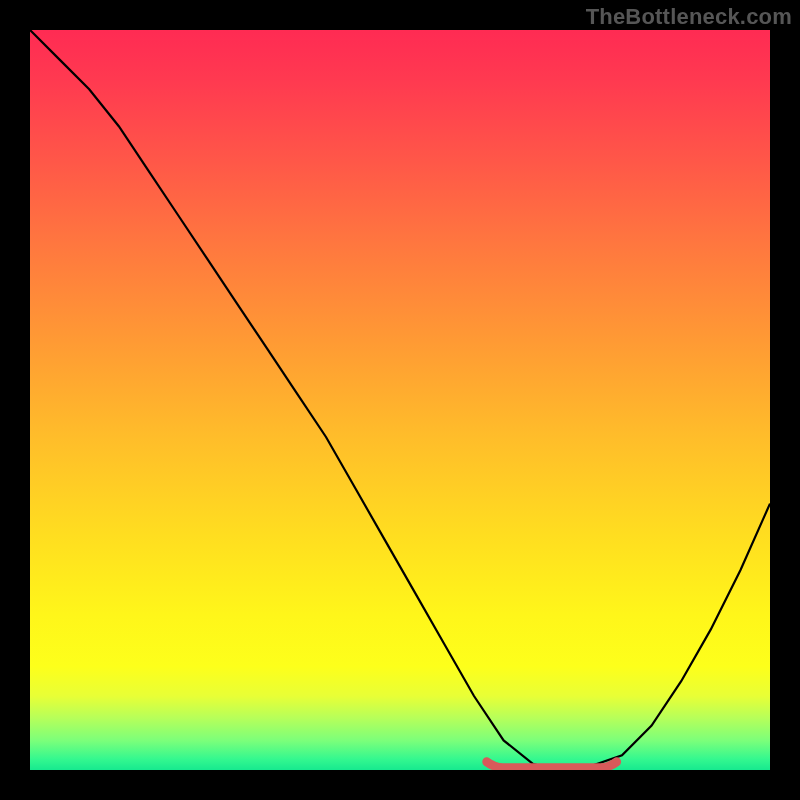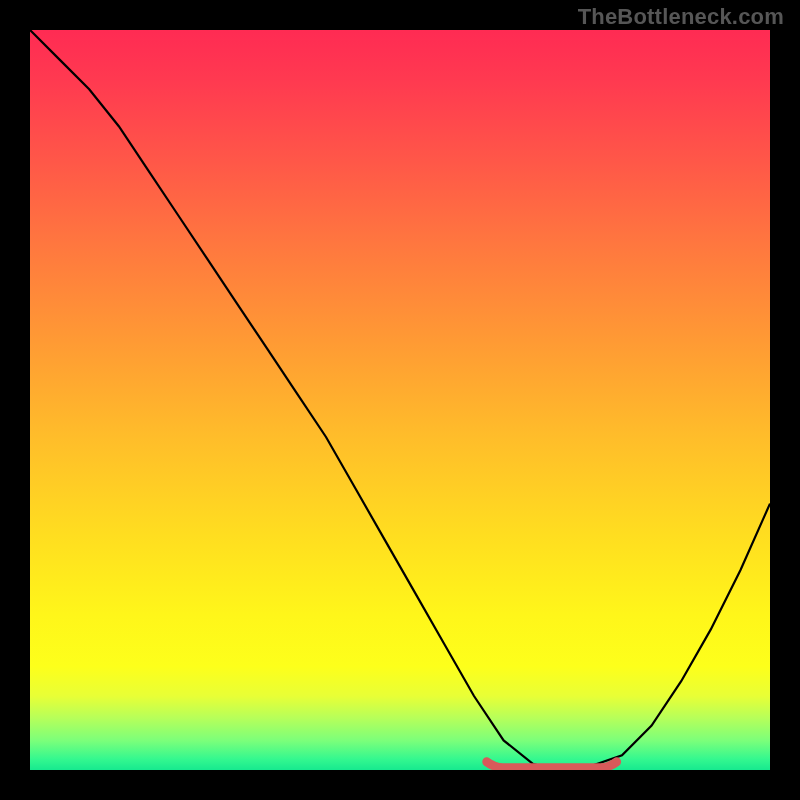--- a/index.html
+++ b/index.html
@@ -6,21 +6,21 @@
   html, body { width: 800px; height: 800px; overflow: hidden; background: #000; }
   .container {
     width: 800px;
     height: 800px;
     position: relative;
     background: #000;
   }
   .watermark {
     position: absolute;
     top: 4px;
-    right: 16px;
+    right: 8px;
     font-family: Arial, Helvetica, sans-serif;
     font-size: 22px;
     font-weight: 600;
     color: #565656;
     letter-spacing: 0.2px;
     z-index: 20;
   }
   .plot-area {
     position: absolute;
     left: 30px;

